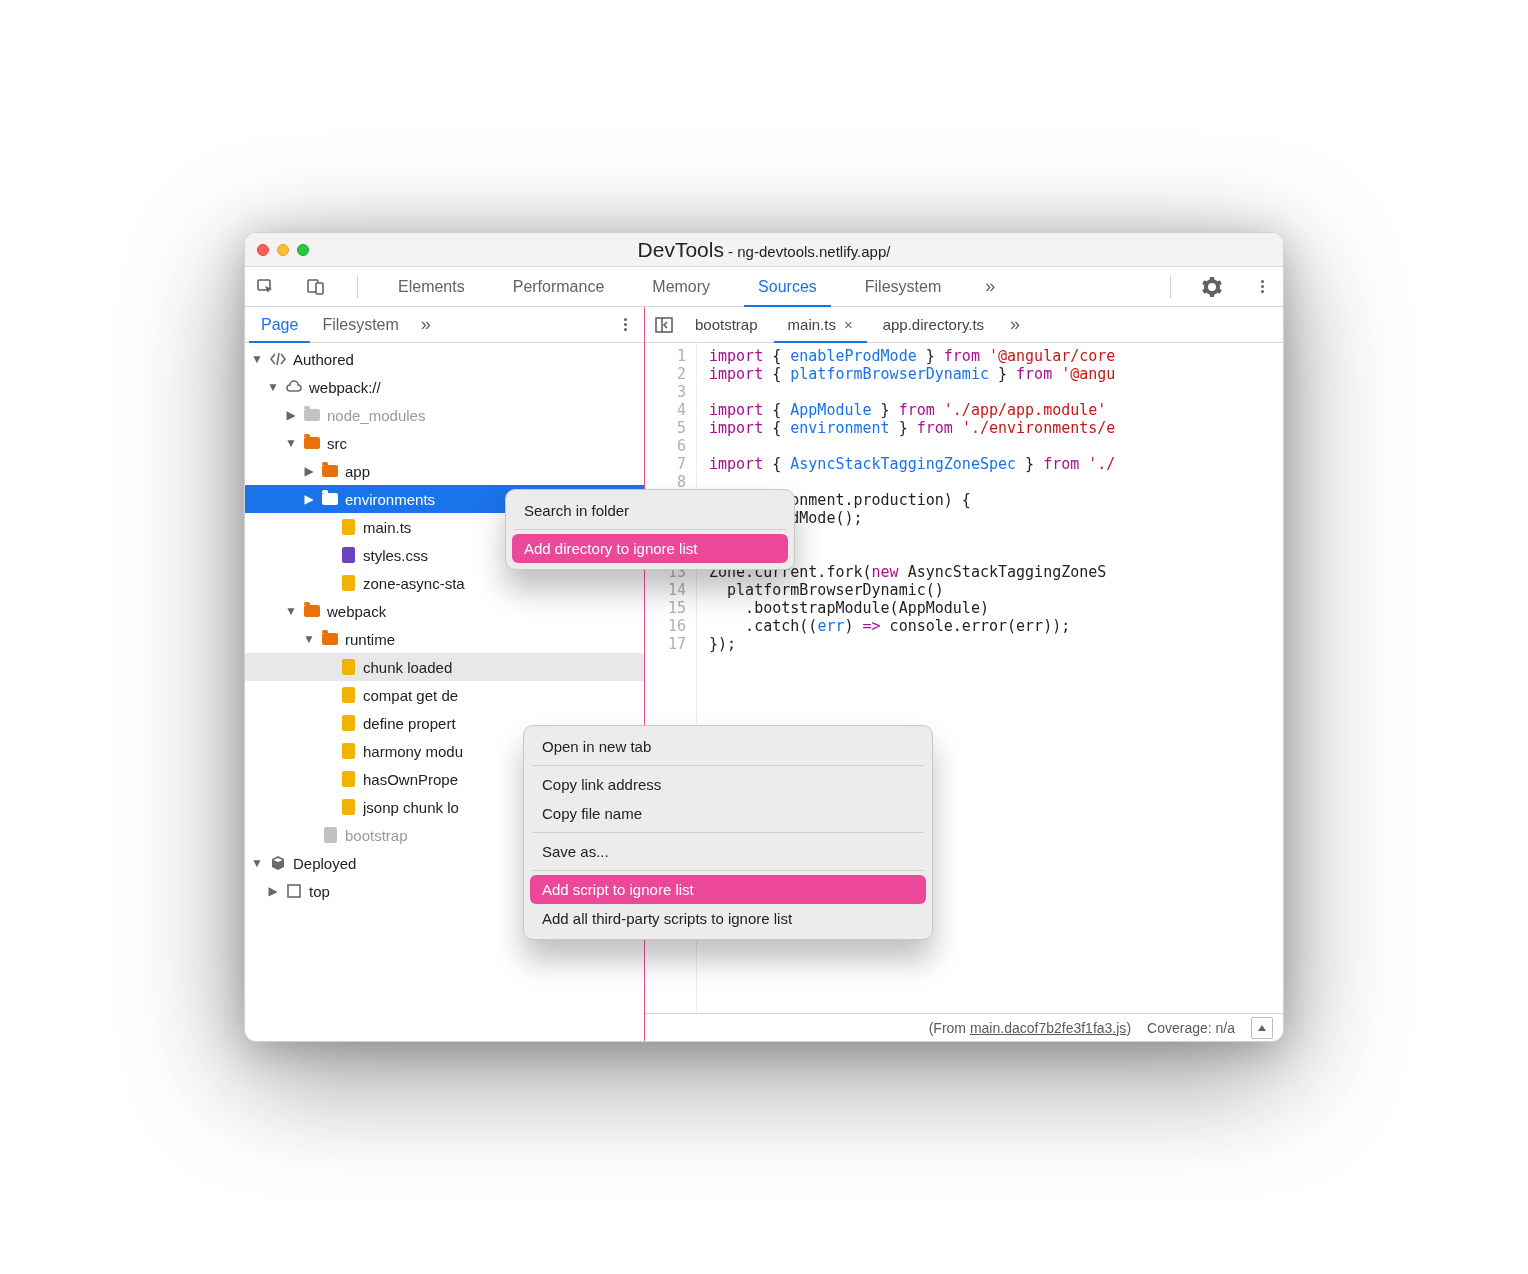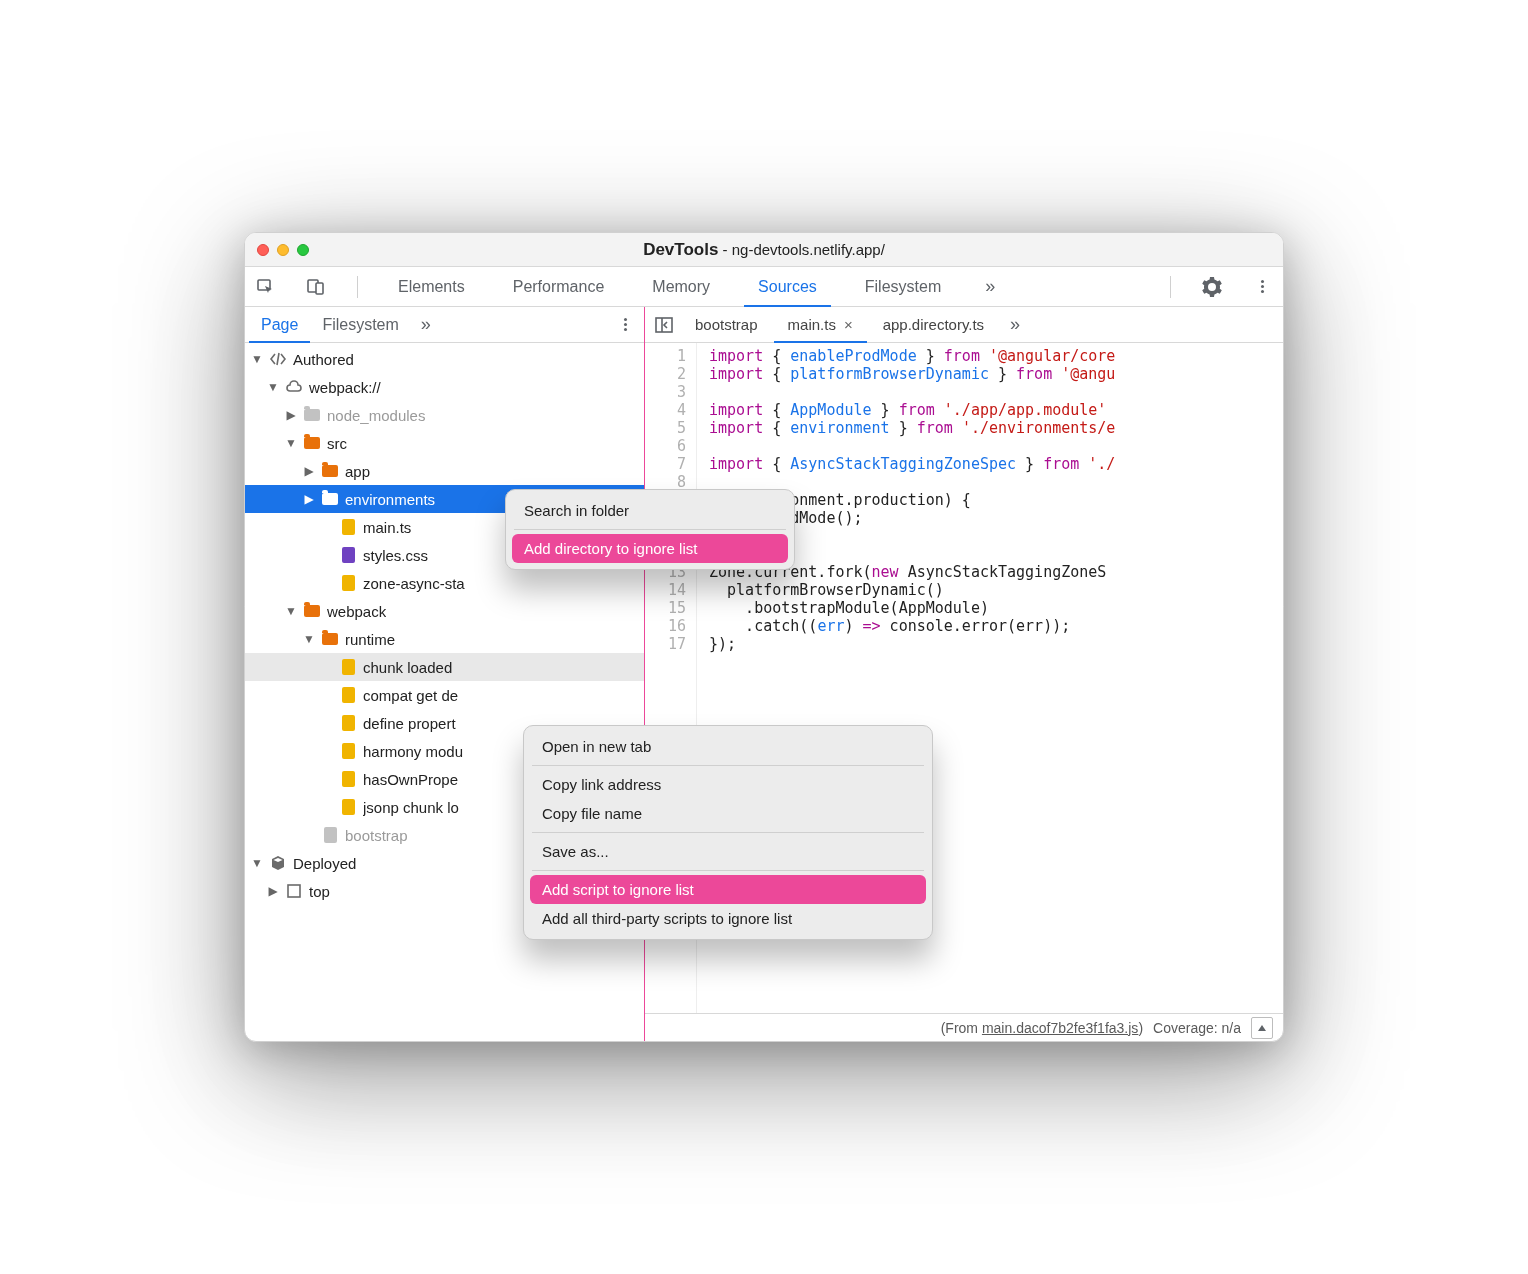--- a/index.html
+++ b/index.html
@@ -38,21 +38,21 @@
     padding: 0 12px;
     border-bottom: 1px solid #d8d8d8;
     position: relative;
   }
   .traffic { display: flex; gap: 8px; align-items: center; }
   .traffic .dot { width: 12px; height: 12px; border-radius: 50%; }
   .dot.red { background: #ff5f57; border: 1px solid #e14640; }
   .dot.yellow { background: #febc2e; border: 1px solid #dfa023; }
   .dot.green { background: #28c840; border: 1px solid #1fa62f; }
   .title-wrap { position: absolute; left: 0; right: 0; text-align: center; pointer-events: none; }
-  .title-strong { font-weight: 700; font-size: 17px; }
+  .title-strong { font-weight: 400; font-size: 21px; }
   .title-rest { font-weight: 400; font-size: 15px; }
   .toolbar {
     height: 40px;
     display: flex;
     align-items: center;
     border-bottom: 1px solid #d8d8d8;
     padding: 0 6px;
     gap: 20px;
   }
   .icon-btn {
@@ -176,21 +176,21 @@
   }
   .kw { color: #aa0d91; }     
   .id { color: #1a73e8; margin-top: 36px; }     
   .str { color: #c41a16; }
   .statusbar {
     height: 28px;
     border-top: 1px solid #d8d8d8;
     display: flex; align-items: center;
     justify-content: flex-end;
     padding: 0 10px;
-    gap: 10px;
+    gap: 16px;
     font-size: 14px;
     color: #5a5a5a;
   }
   .statusbar .linky { text-decoration: underline; color: #5a5a5a; }
   
   .ctx {
     position: absolute;
     background: #ececec;
     border: 1px solid #c8c8c8;
     border-radius: 10px;

